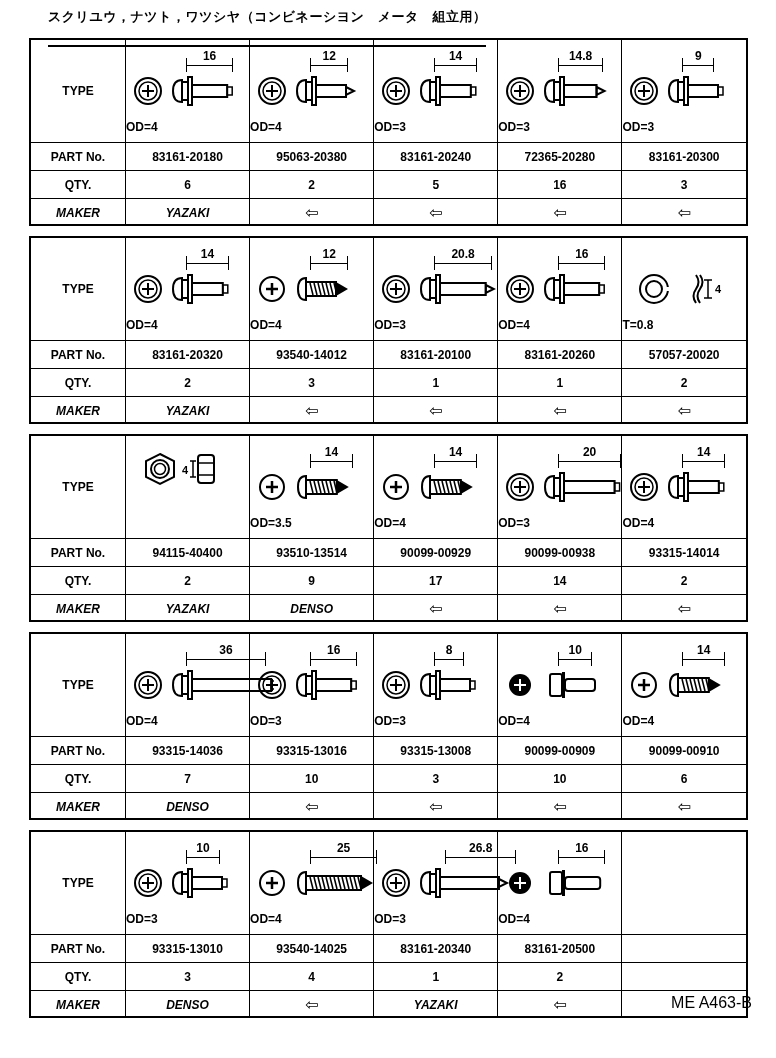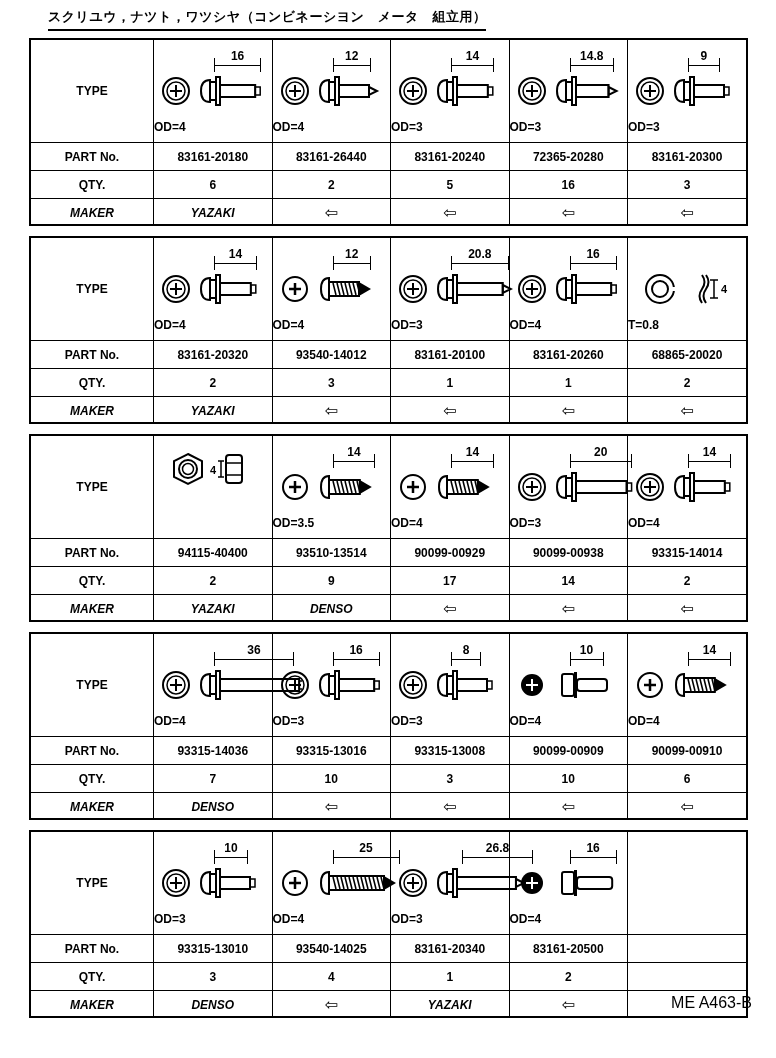--- a/index.html
+++ b/index.html
@@ -1,27 +1,27 @@
 <!DOCTYPE html>
 <html><head>
 <meta charset="utf-8">
 <style>
   html, body { margin:0; padding:0; background:#ffffff; }
   body { width:776px; height:1058px; position:relative; overflow:hidden;
          font-family:"Liberation Sans", "DejaVu Sans", sans-serif; color:#000; }
   .title { position:absolute; left:48px; top:8px; font-family:Liberation Sans, sans-serif;
            font-size:13px; font-weight:bold; letter-spacing:0.5px;
-           border-bottom:2px solid #000; padding-bottom:3px; white-space:nowrap; }
+           border-bottom:2px solid #000; padding-bottom:19px; white-space:nowrap; }
   .block { position:absolute; left:29px; width:719px; border:2px solid #000; box-sizing:border-box; }
   table.parts { border-collapse:collapse; width:100%; height:100%; table-layout:fixed; }
   table.parts td { border:1px solid #000; text-align:center; vertical-align:middle; padding:0;
                    font-weight:bold; font-size:12px; }
   table.parts tr:first-child td { border-top:none; }
   table.parts tr:last-child td { border-bottom:none;font-style:italic; }
-  table.parts td:first-child { border-left:none; width:122px; }
+  table.parts td:first-child { border-left:none; width:94px; }
   table.parts td:last-child { border-right:none; }
   td.rowlabel { font-size:12px; }
   tr.type-row td { height:102px; position:relative; }
   tr.part-row td { height:27px; }
   tr.qty-row td { height:27px; }
   tr.maker-row td { height:27px; }
   .typecell { position:relative; width:100%; height:102px; }
   .dim { position:absolute; top:10px; height:22px; }
   .dim .num { position:absolute; top:0; left:0; right:0; text-align:center; font-size:12px; font-weight:bold; line-height:12px; }
   .dim .line { position:absolute; left:0; right:0; top:15px; border-top:1px solid #000; }
@@ -156,21 +156,21 @@
                     <rect x="88" y="13" width="5" height="8" fill="none" stroke="#000" stroke-width="1.5"></rect>
                   </svg>
                 </div>
                 <div class="od">OD=3</div>
               </div>
             </td>
           </tr>
           <tr class="part-row">
             <td class="rowlabel">PART No.</td>
             <td>83161-20180</td>
-            <td>83161-26440</td>
+            <td>95063-20380</td>
             <td>83161-20240</td>
             <td>72365-20280</td>
             <td>83161-20300</td>
           </tr>
           <tr class="qty-row">
             <td class="rowlabel">QTY.</td>
             <td>6</td>
             <td>2</td>
             <td>5</td>
             <td>16</td>
@@ -304,21 +304,21 @@
                 <div class="od">T=0.8</div>
               </div>
             </td>
           </tr>
           <tr class="part-row">
             <td class="rowlabel">PART No.</td>
             <td>83161-20320</td>
             <td>93540-14012</td>
             <td>83161-20100</td>
             <td>83161-20260</td>
-            <td>68865-20020</td>
+            <td>57057-20020</td>
           </tr>
           <tr class="qty-row">
             <td class="rowlabel">QTY.</td>
             <td>2</td>
             <td>3</td>
             <td>1</td>
             <td>1</td>
             <td>2</td>
           </tr>
           <tr class="maker-row">

